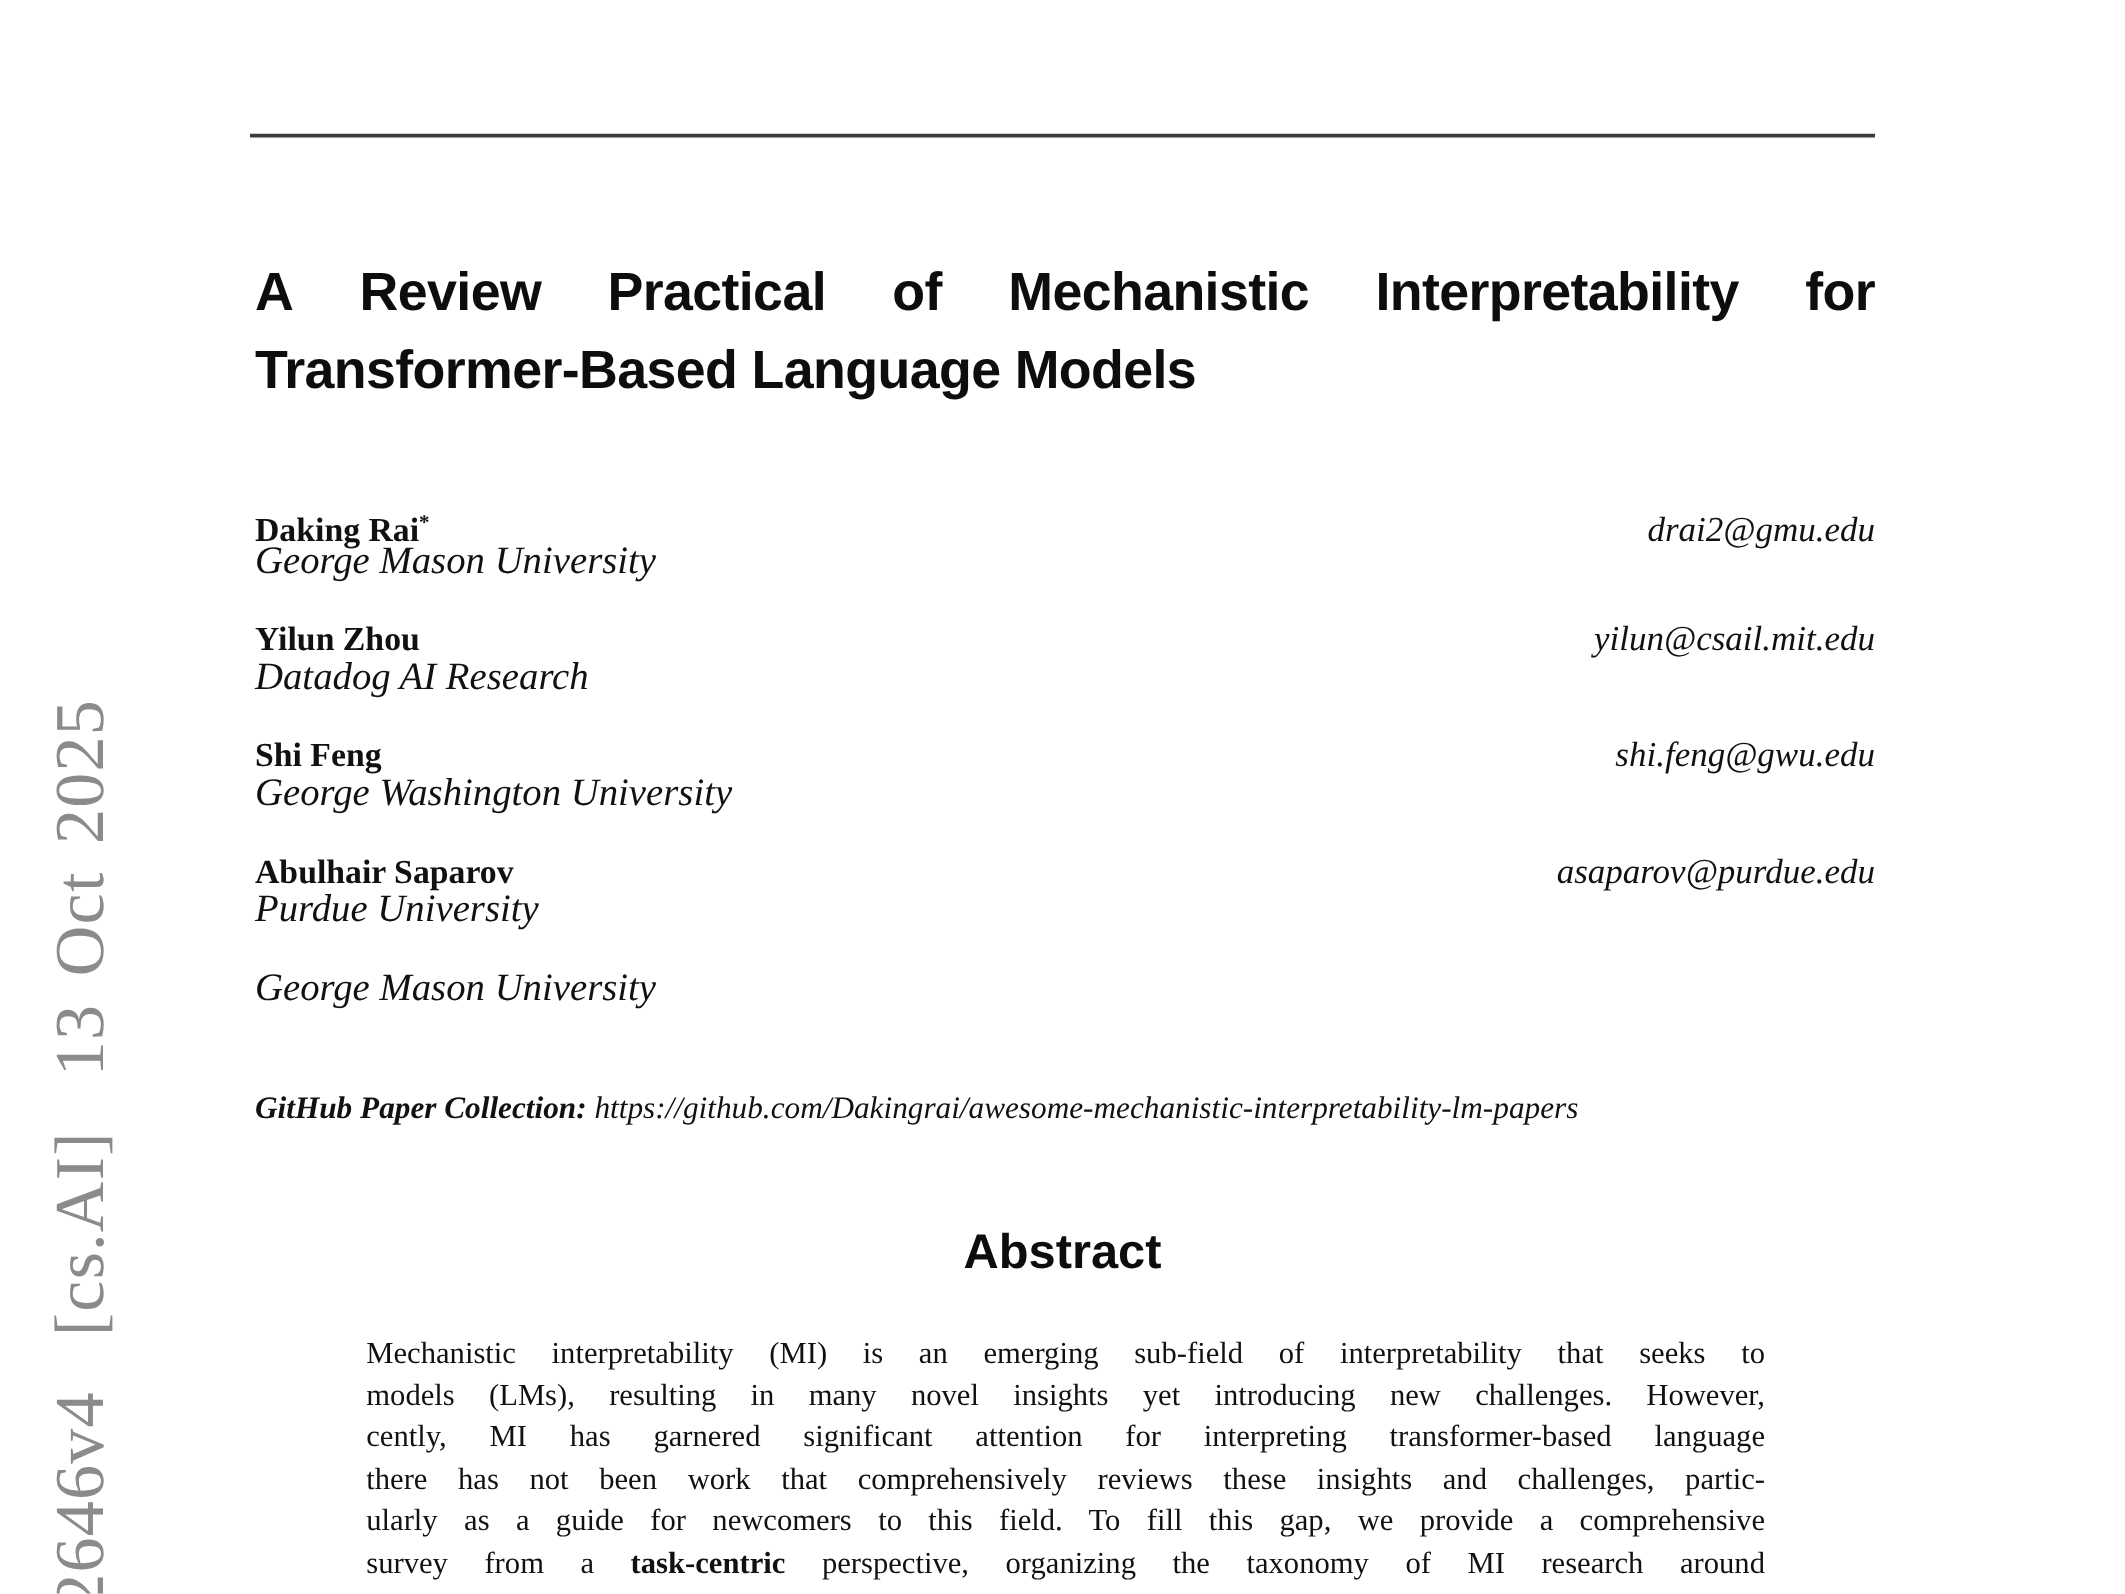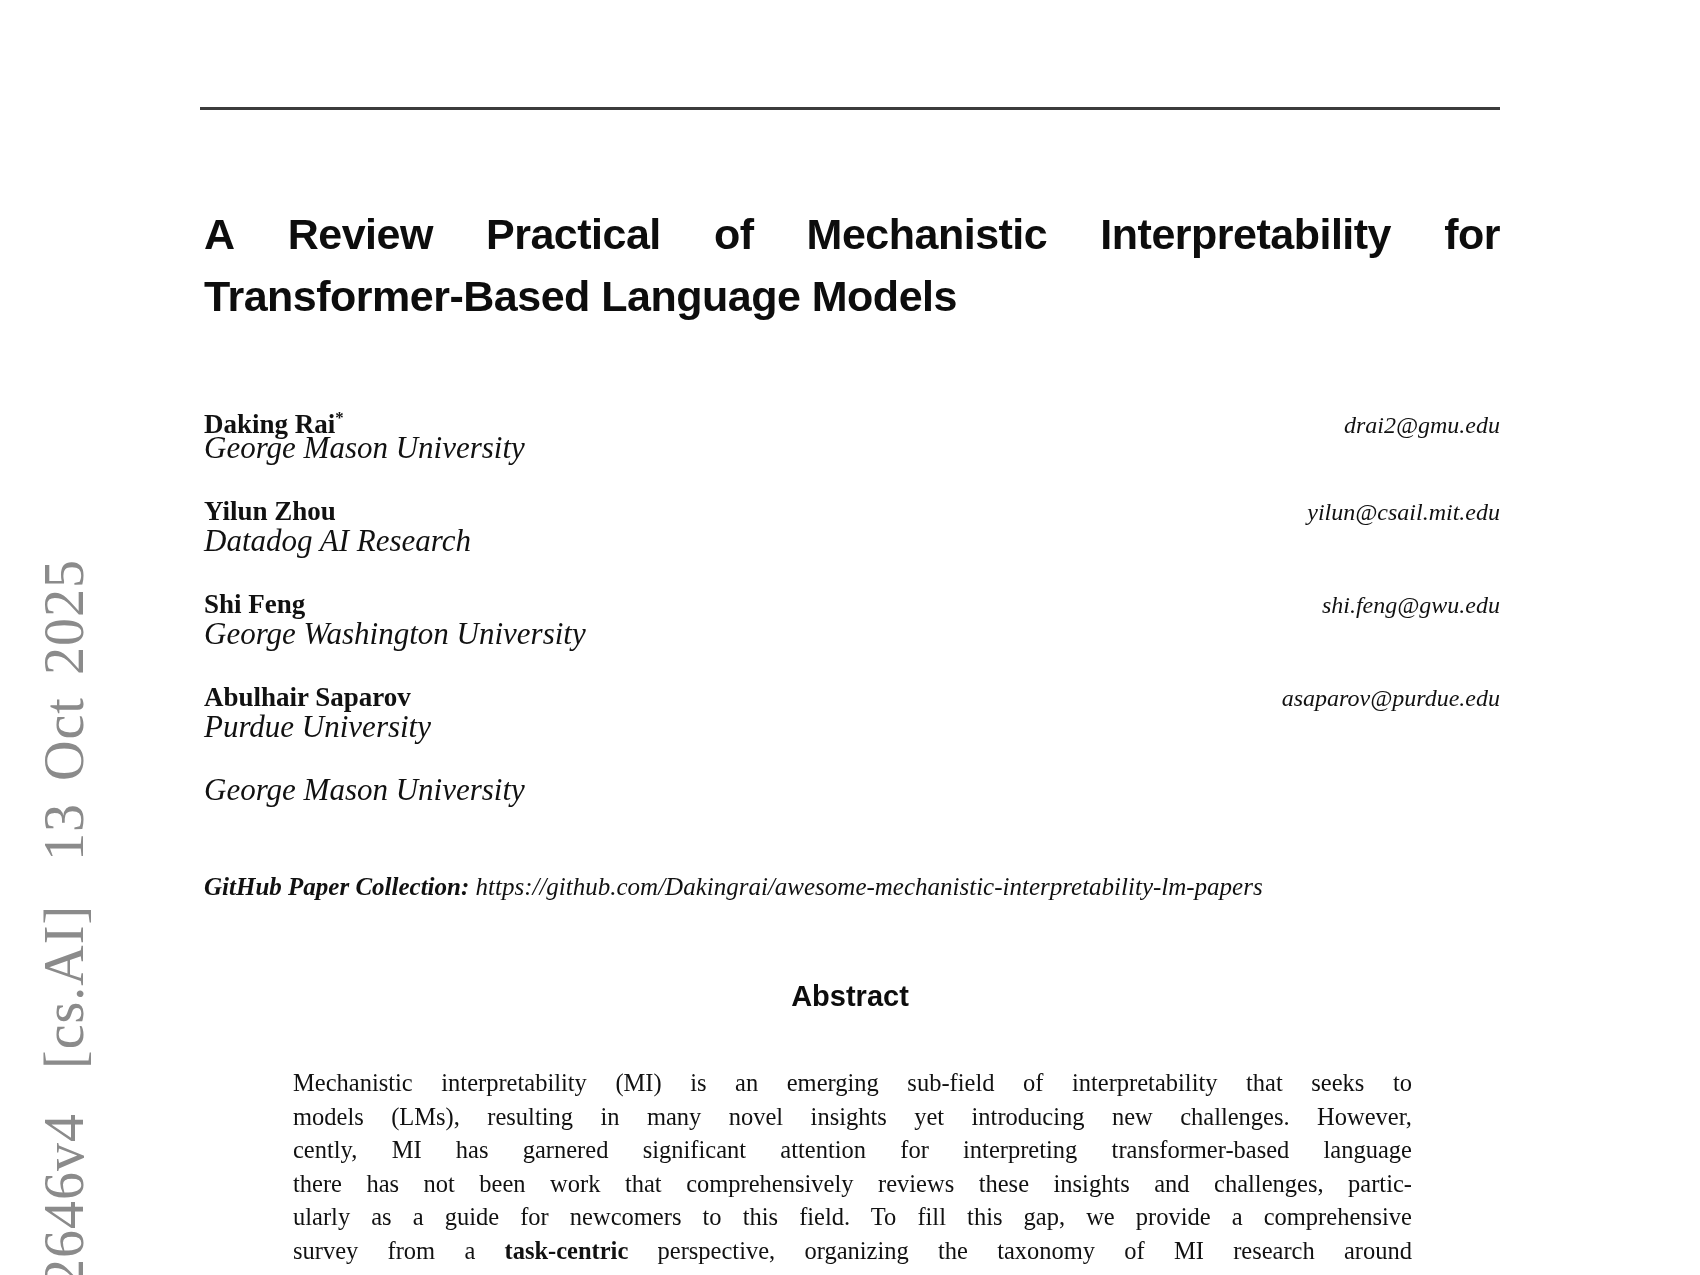--- a/index.html
+++ b/index.html
@@ -77,21 +77,21 @@
     line-height: 30px;
     text-align: right;
   }
   .author-name sup {
     font-size: 62%;
     vertical-align: super;
     font-weight: 700;
   }
   .author-email {
     font-style: italic;
-    font-size: 24px;
+    font-size: 28px;
     line-height: 30px;
   }
   .author-affil {
     font-style: italic;
     font-size: 31px;
     line-height: 30px;
   }
 
   .github-line {
     position: absolute;
@@ -106,21 +106,21 @@
   .gh-url { font-style: italic; }
 
   .abstract-heading {
     position: absolute;
     left: 0;
     top: 980px;
     width: 1700px;
     text-align: center;
     font-family: "Liberation Sans", sans-serif;
     font-weight: 700;
-    font-size: 29px;
+    font-size: 39px;
     color: #0d0d0d;
   }
 
   .abstract-body {
     position: absolute;
     left: 293px;
     top: 1066px;
     width: 1119px;
     font-size: 24.5px;
     color: #111111;

